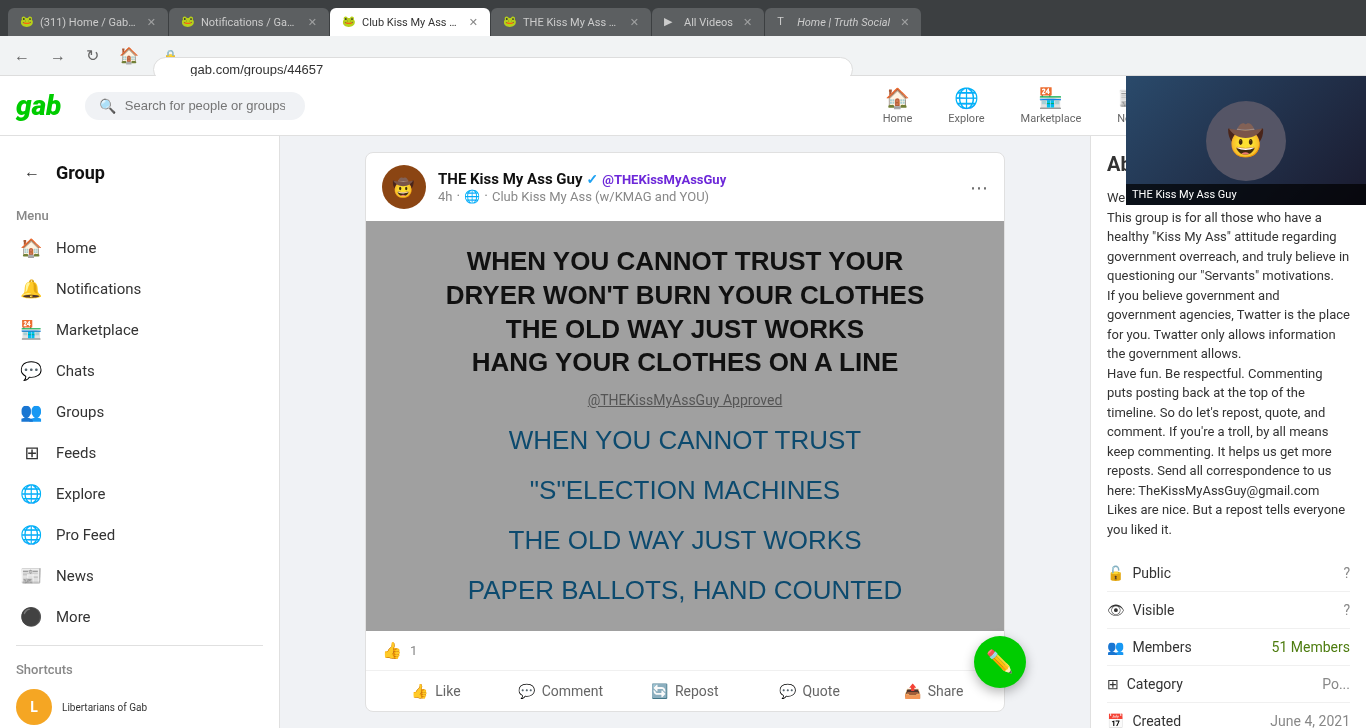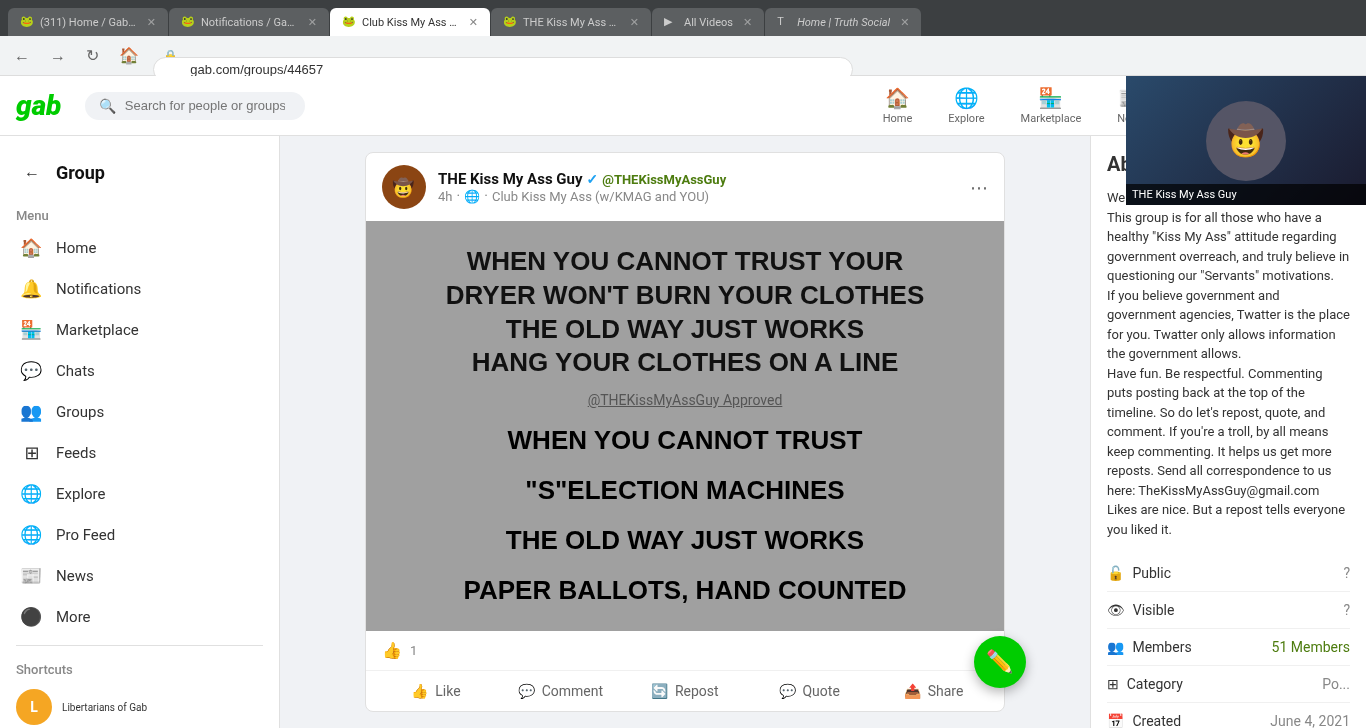--- a/index.html
+++ b/index.html
@@ -59,30 +59,30 @@
     .content-area { flex: 1; overflow-y: auto; padding: 16px; display: flex; justify-content: center; }
     .post-container { width: 640px; }
 
     
     .post-card { background: #fff; border-radius: 8px; border: 1px solid #e0e0e0; overflow: hidden; }
     .post-header { display: flex; align-items: center; padding: 12px 16px; gap: 12px; }
     .post-avatar { width: 44px; height: 44px; border-radius: 50%; background: #888; overflow: hidden; flex-shrink: 0; display: flex; align-items: center; justify-content: center; font-size: 18px; }
     .post-meta { flex: 1; }
     .post-author { font-weight: 700; font-size: 15px; color: #111; display: flex; align-items: center; gap: 4px; }
     .verified-badge { color: #1da1f2; font-size: 14px; }
-    .post-handle { color: #4d7c0f; font-size: 13px; }
+    .post-handle { color: #6d28d9; font-size: 13px; }
     .post-time { color: #888; font-size: 13px; }
     .post-group { color: #888; font-size: 13px; }
     .post-more { margin-left: auto; cursor: pointer; color: #666; font-size: 18px; }
 
     
     .meme-container { background: #a0a0a0; padding: 24px 20px; text-align: center; }
     .meme-text { font-size: 26px; font-weight: 900; color: #111; line-height: 1.3; text-transform: uppercase; font-family: Impact, Arial Black, sans-serif; }
     .meme-watermark { color: #555; font-size: 14px; margin: 12px 0; text-decoration: underline; }
-    .meme-text-bottom { font-size: 26px; font-weight: 700; color: #000000; line-height: 1.3; text-transform: uppercase; font-family: Impact, Arial Black, sans-serif; margin-top: 16px; }
+    .meme-text-bottom { font-size: 26px; font-weight: 400; color: #0c4a6e; line-height: 1.3; text-transform: uppercase; font-family: Impact, Arial Black, sans-serif; margin-top: 16px; }
 
     .post-reactions { padding: 10px 16px; display: flex; align-items: center; gap: 8px; border-bottom: 1px solid #f0f0f0; }
     .reaction-icon { font-size: 16px; }
     .reaction-count { font-size: 13px; color: #888; }
 
     .post-actions { display: flex; align-items: center; padding: 4px 8px; }
     .action-btn { display: flex; align-items: center; gap: 6px; padding: 8px 12px; cursor: pointer; color: #666; border-radius: 6px; flex: 1; justify-content: center; font-size: 14px; }
 
     
     .right-panel { width: 276px; background: #fff; border-left: 1px solid #e0e0e0; overflow-y: auto; padding: 16px; flex-shrink: 0; }

